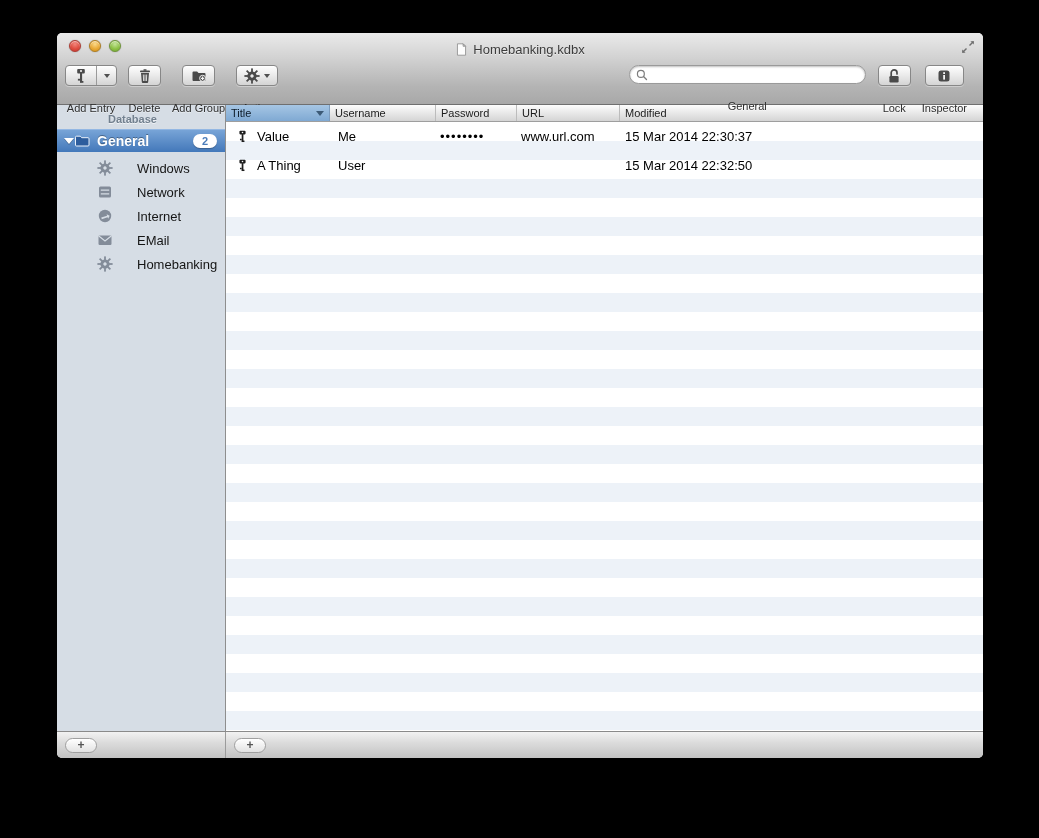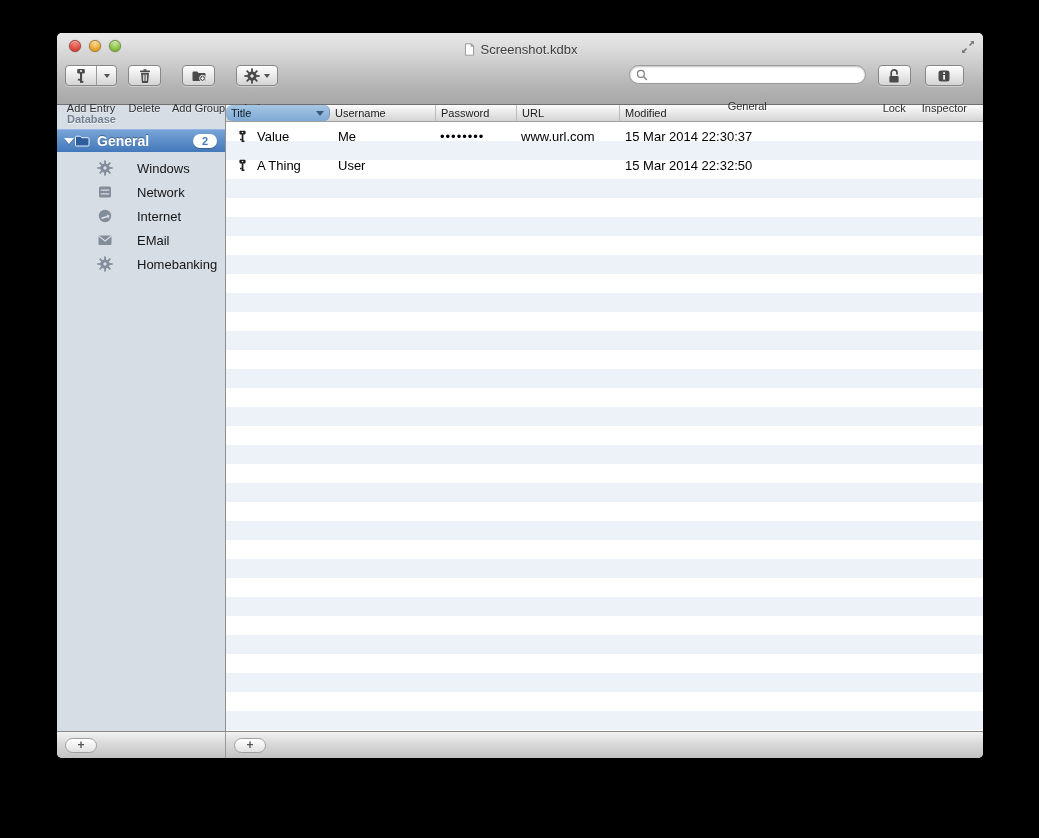--- a/index.html
+++ b/index.html
@@ -52,21 +52,21 @@
     width:237px;height:19px;border-radius:10px;border:1px solid #9a9a9a;background:#fff;
     box-shadow:inset 0 1px 2px rgba(0,0,0,.25);display:flex;align-items:center;padding:0 6px;box-sizing:border-box;
   }
   .search-field input{border:none;outline:none;flex:1;font-size:12px;background:transparent;margin-left:4px;font-family:"Liberation Sans",sans-serif;}
   
   .content{flex:1;display:flex;min-height:0;}
   .sidebar{
     width:168px;flex:0 0 168px;background:#d6dde5;border-right:1px solid #8e8e8e;
     overflow:hidden;
   }
-  .sb-header{font-size:11px;font-weight:bold;color:#72808f;padding:8px 0 4px 10px;text-shadow:0 1px 0 rgba(255,255,255,.6);}
+  .sb-header{font-size:11px;font-weight:bold;color:#72808f;padding:8px 0 4px 10px;text-shadow:0 1px 0 rgba(255,255,255,.6);margin-left:41px;}
   .sb-selected{
     height:23px;display:flex;align-items:center;cursor:pointer;
     background:linear-gradient(#7aa6d8,#4378ba);
     box-shadow:inset 0 1px 0 #93b7e3;
   }
   .disclosure{width:0;height:0;border-left:5px solid transparent;border-right:5px solid transparent;border-top:6px solid #fff;margin-left:7px;filter:drop-shadow(0 1px 0 rgba(0,0,0,.25));}
   .sb-sel-label{color:#fff;font-weight:bold;font-size:14px;margin-left:7px;text-shadow:0 -1px 0 rgba(0,0,0,.35);flex:1;}
   .badge{
     background:#fff;color:#4a7cba;font-size:11px;font-weight:bold;border-radius:8px;
     min-width:12px;padding:1px 6px;text-align:center;margin-right:8px;box-shadow:0 1px 1px rgba(0,0,0,.25);
@@ -83,21 +83,21 @@
     height:16px;flex:0 0 16px;display:flex;border-bottom:1px solid #9e9e9e;
     background:linear-gradient(#fdfdfd,#e6e6e6 55%,#d4d4d4);
     font-size:11px;color:#1c1c1c;
   }
   .th{display:flex;align-items:center;padding-left:5px;border-right:1px solid #bcbcbc;box-sizing:border-box;cursor:pointer;position:relative;}
   .th.sorted{
     background:linear-gradient(#a6c6e4,#7fa9d3);
     border-right:1px solid #7d9cbd;color:#0c1a28;
   }
   .sort-caret{position:absolute;right:5px;width:0;height:0;border-left:4px solid transparent;border-right:4px solid transparent;border-top:5px solid #3c5a77;}
-  .c-title{width:104px;border-radius:6px;}
+  .c-title{width:104px;}
   .c-user{width:106px;}
   .c-pass{width:81px;}
   .c-url{width:103px;}
   .c-mod{flex:1;border-right:none !important;}
   .tbody{
     flex:1;position:relative;
     background:repeating-linear-gradient(to bottom,#ffffff 0px,#ffffff 19px,#edf2f8 19px,#edf2f8 38px);
   }
   .trow{height:29px;display:flex;align-items:center;font-size:13px;color:#000;cursor:default;}
   .td{display:flex;align-items:center;box-sizing:border-box;overflow:hidden;white-space:nowrap;}
@@ -158,21 +158,21 @@
       <div class="traffic">
         <span class="tl red"></span>
         <span class="tl yellow"></span>
         <span class="tl green"></span>
       </div>
       <div class="title-wrap">
         <svg class="ic12" viewBox="0 0 16 16">
           <path d="M3,1 h7 l3,3 v11 h-10 z" fill="#fdfdfd" stroke="#8a8a8a" stroke-width="1"></path>
           <path d="M10,1 v3 h3 z" fill="#d9d9d9" stroke="#8a8a8a" stroke-width="1"></path>
         </svg>
-        <span class="title-text">Screenshot.kdbx</span>
+        <span class="title-text">Homebanking.kdbx</span>
       </div>
       <svg class="fullscreen" viewBox="0 0 16 16">
         <g stroke="#6f6f6f" stroke-width="1.5" fill="#6f6f6f">
           <path d="M9.5,6.5 L13.5,2.5" fill="none"></path>
           <path d="M13.8,2.2 l0,3.4 l-3.4,-3.4 z" stroke="none"></path>
           <path d="M6.5,9.5 L2.5,13.5" fill="none"></path>
           <path d="M2.2,13.8 l0,-3.4 l3.4,3.4 z" stroke="none"></path>
         </g>
       </svg>
     </div>

